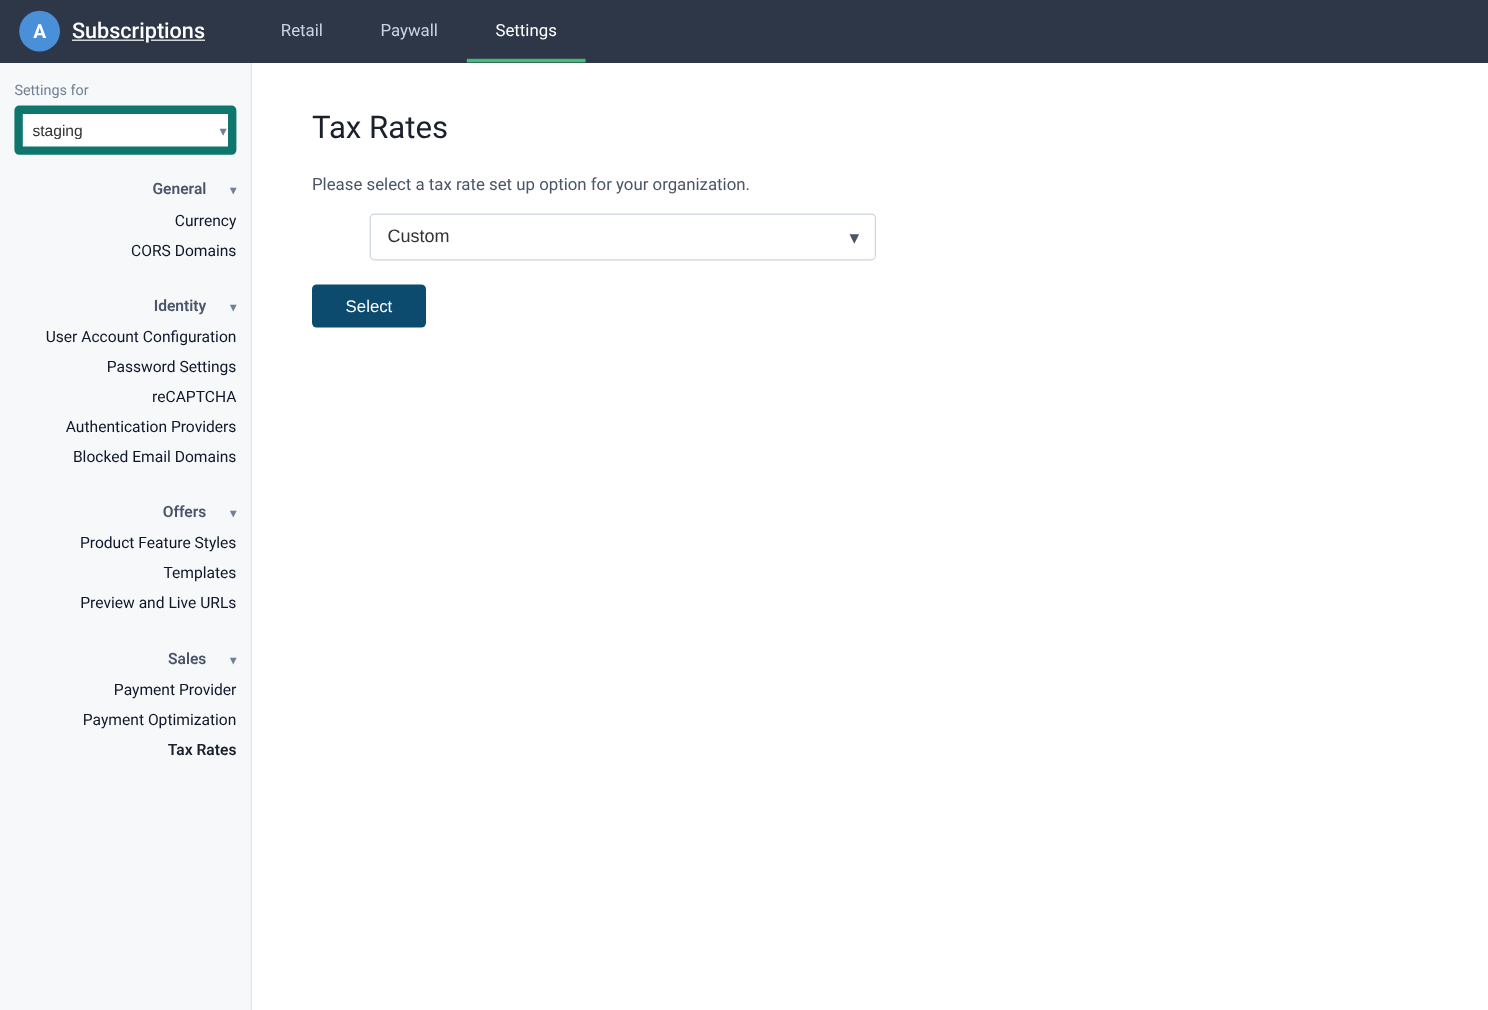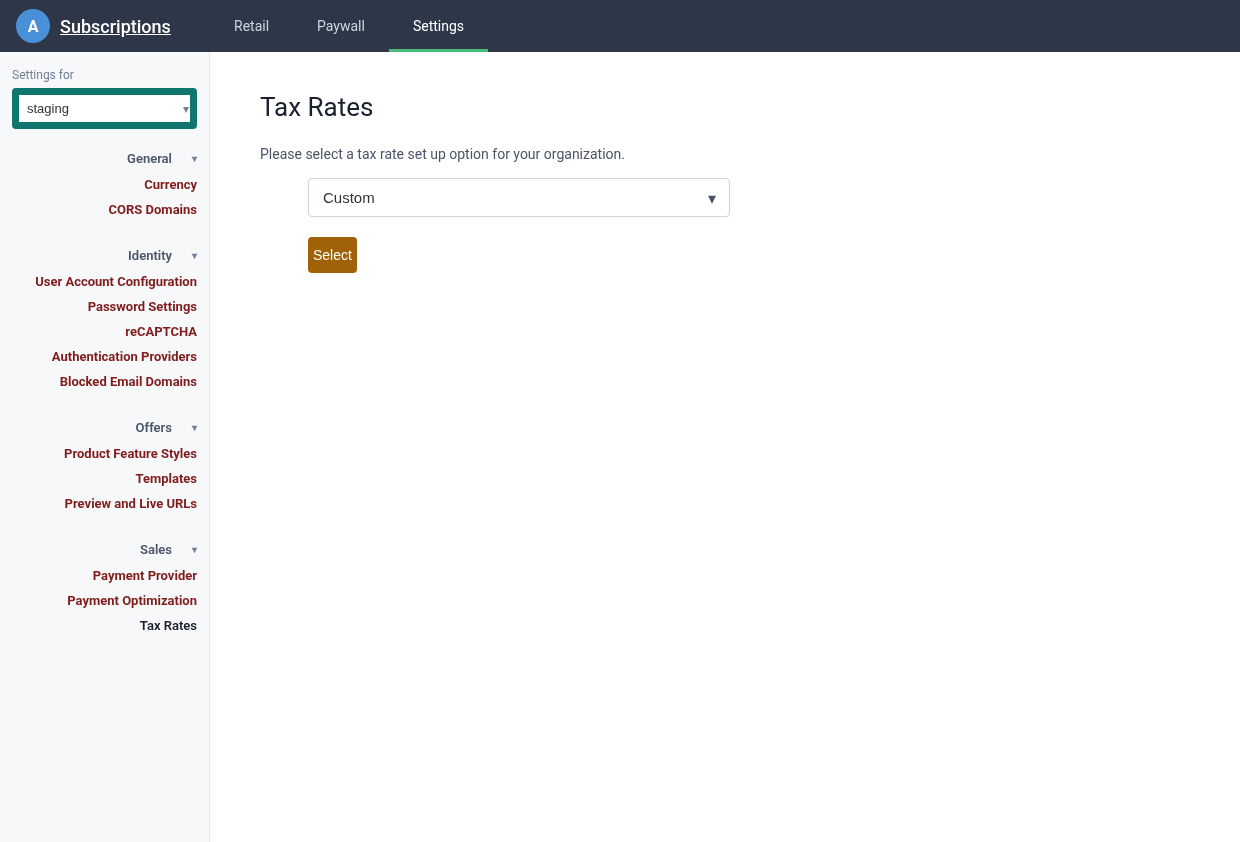--- a/index.html
+++ b/index.html
@@ -135,25 +135,24 @@
       cursor: pointer;
     }
     .sidebar-section-header .arrow {
       font-size: 10px;
       color: #718096;
     }
     .sidebar-link {
       display: block;
       text-align: right;
       padding: 5px 12px;
-      color: #7f1d1d;
+      color: #0f172a;
       text-decoration: none;
       font-size: 13px;
       cursor: pointer;
-      font-weight: bold;
     }
     .sidebar-link.active {
       color: #1a202c;
       font-weight: 600;
       text-decoration: none;
       cursor: default;
     }
 
     
     .main-content {
@@ -197,29 +196,28 @@
       position: absolute;
       right: 14px;
       top: 50%;
       transform: translateY(-50%);
       color: #4a5568;
       font-size: 16px;
       pointer-events: none;
     }
 
     .select-button {
-      background: #a16207;
+      background: #0c4a6e;
       color: white;
       border: none;
       border-radius: 4px;
-      padding: 10px 5px;
+      padding: 10px 28px;
       font-size: 14px;
       cursor: pointer;
       font-weight: 500;
-      margin-left: 48px;
     }
   </style>
 </head>
 <body>
 
 <nav class="top-nav">
   <div class="logo-area">
     <div class="logo-circle">
       <span>A</span>
     </div>

